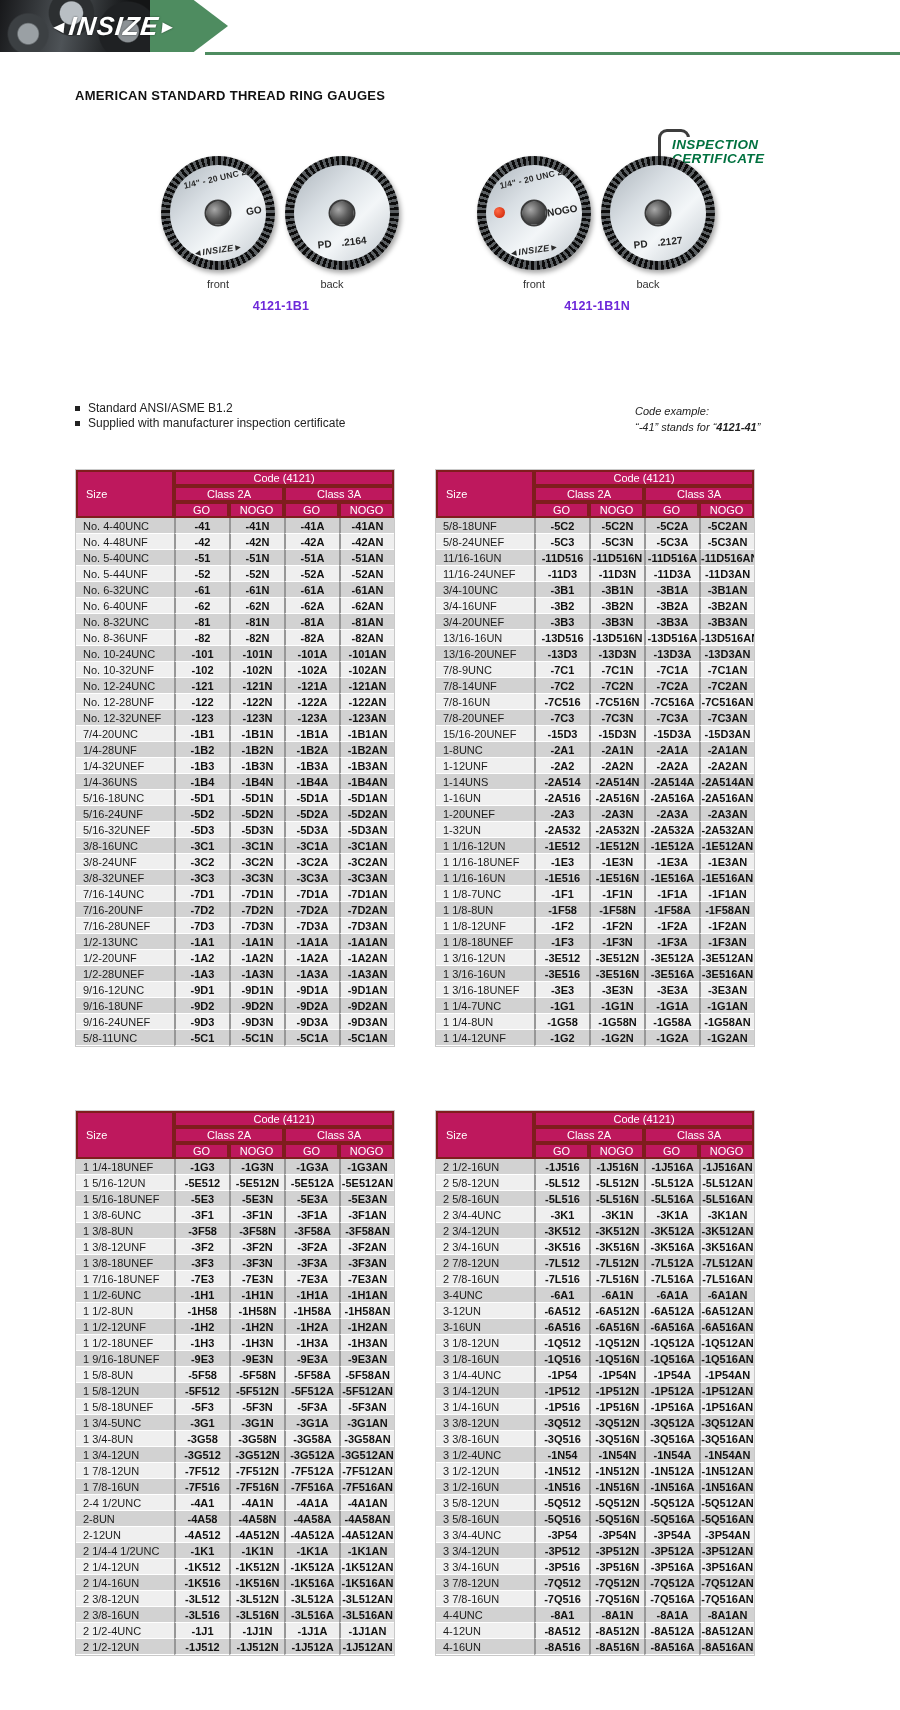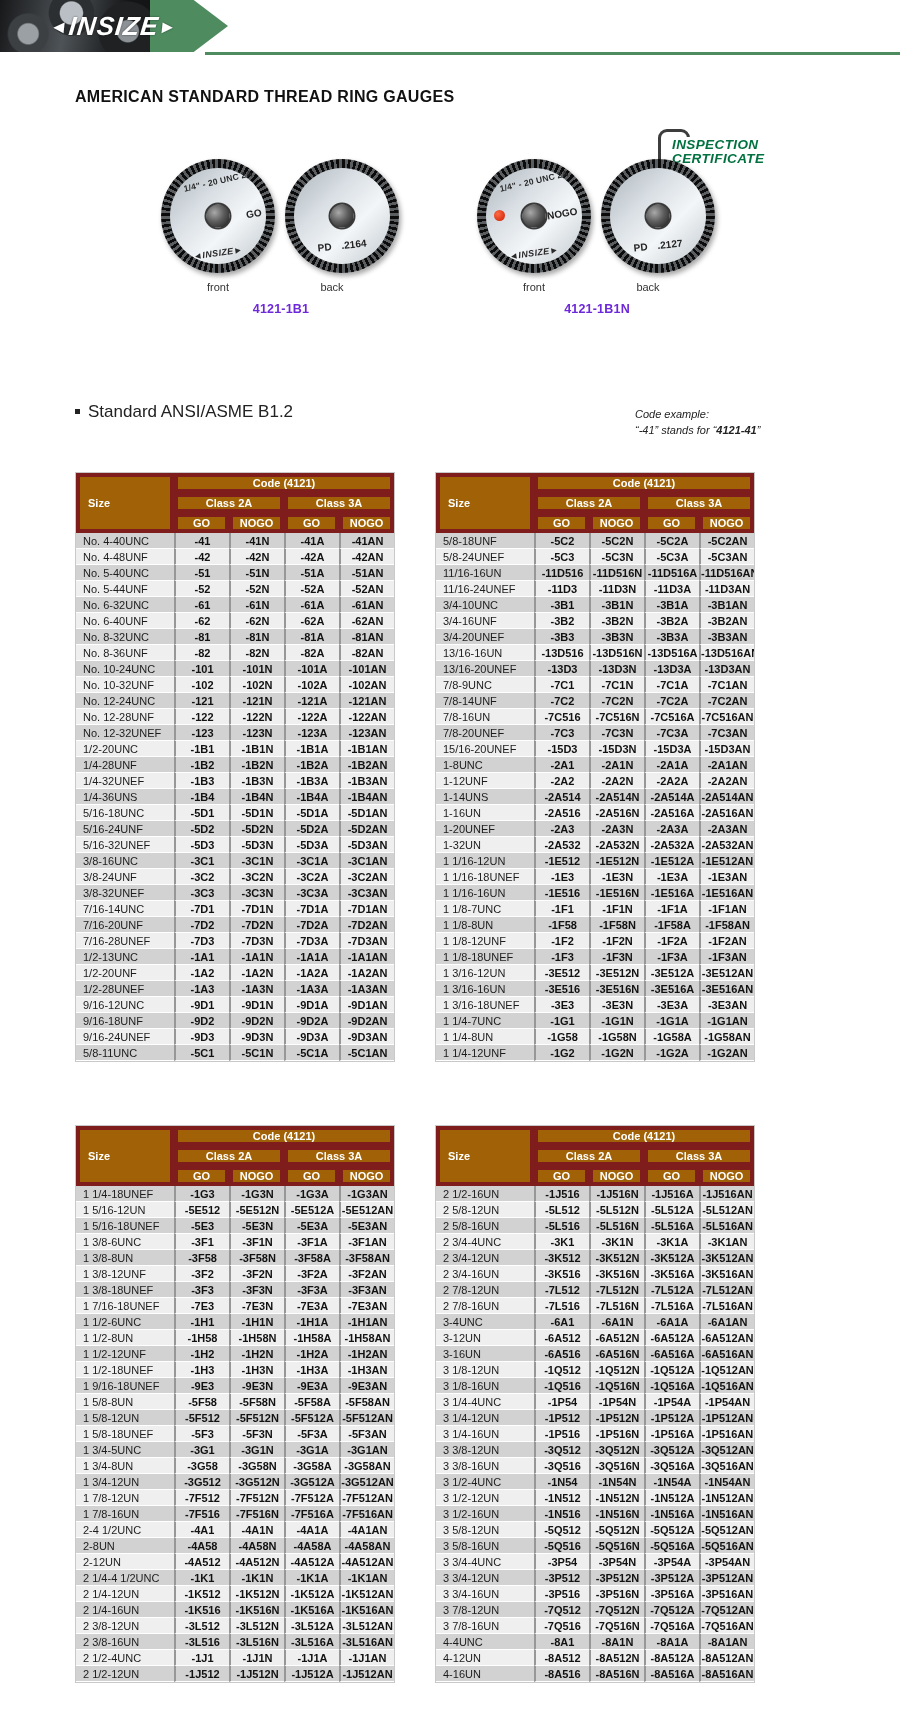--- a/index.html
+++ b/index.html
@@ -19,21 +19,21 @@
   }
   .banner-arrow { position:absolute; left:150px; top:0; width:78px; height:52px; background:#4e8c60;
     clip-path:polygon(0 0, 56% 0, 100% 50%, 56% 100%, 0 100%); }
   .banner-logo { position:absolute; left:50px; top:11px; font-size:26px; font-weight:bold; font-style:italic;
     color:#fff; letter-spacing:1px; transform:skewX(-6deg); white-space:nowrap; text-shadow:0 0 2px rgba(0,0,0,.6); }
   .banner-logo .arr { font-size:18px; font-style:normal; vertical-align:2px; }
   .banner-rule { position:absolute; left:205px; top:52px; right:0; height:3px; background:#4e8c60; }
 
   
   .title-row { position:relative; padding:33px 0 0 75px; }
-  .page-title { font-size:16px; font-weight:bold; letter-spacing:.3px; color:#111; }
+  .page-title { font-size:13px; font-weight:bold; letter-spacing:.3px; color:#111; }
   .cert { position:absolute; left:650px; top:72px; width:210px; height:48px; }
   .cert-frame { position:absolute; left:8px; top:2px; width:32px; height:42px; border:3.5px solid #3d3d3d; border-radius:9px; }
   .cert-text { position:absolute; left:18px; top:10px; background:#fff; padding:1px 0 1px 4px;
     font-style:italic; font-weight:bold; color:#00713f; font-size:13.5px; line-height:14px; letter-spacing:.4px; white-space:nowrap; }
 
   
   .products { display:flex; margin:53px 0 0 161px; }
   .pair { width:240px; }
   .pair + .pair { margin-left:76px; }
   .pair-gauges { display:flex; gap:10px; }
@@ -56,37 +56,37 @@
   .m-pd .pd-val { margin-left:10px; }
   .red-dot { position:absolute; left:17px; top:51px; width:11px; height:11px; border-radius:50%;
     background:radial-gradient(circle at 35% 35%, #ff6a45, #d93414 70%); }
   .pair-labels { display:flex; margin-top:8px; }
   .pair-labels div { width:114px; text-align:center; font-size:11px; color:#333; }
   .pair-code { margin-top:9px; text-align:center; font-size:12.5px; font-weight:bold; color:#6d28d9; letter-spacing:.2px; }
 
   
   .info-row { display:flex; margin:88px 0 0 75px; }
   .features { list-style:none; flex:1; }
-  .features li { font-size:17px; line-height:15px; color:#222; padding-left:13px; position:relative; }
+  .features li { font-size:12px; line-height:15px; color:#222; padding-left:13px; position:relative; }
   .features li::before { content:""; position:absolute; left:0; top:5px; width:5px; height:5px; background:#222; }
   .code-example { width:245px; margin-right:20px; font-size:11px; line-height:16px; color:#222; padding-top:2px;font-style:italic; }
   .code-example .bold { font-weight:bold; }
 
   
   .tables-row { display:flex; margin-left:75px; }
   .tables-row.first { margin-top:34px; }
   .tables-row.second { margin-top:63px; }
   .tbl-slot { width:318px; }
   .tbl-slot + .tbl-slot { margin-left:42px; }
   table.gauge-table { border-collapse:separate; border-spacing:0; width:318px; table-layout:fixed;
     font-size:11px; border:1px solid #c9c9c9; }
   table.gauge-table col.c-size { width:98px; }
   table.gauge-table col.c-code { width:55px; }
-  table.gauge-table th { background:#a16207; color:#fff; font-weight:bold; text-align:center;
-    height:16px; border:4px solid #7f1d1d; font-size:11px; padding:0; }
+  table.gauge-table th { background:#be185d; color:#fff; font-weight:normal; text-align:center;
+    height:16px; border:2px solid #7f1d1d; font-size:11px; padding:0; }
   table.gauge-table th.size-h { text-align:left; padding-left:8px; vertical-align:middle; }
   table.gauge-table td { height:16px; padding:0; border-bottom:1px solid #fff; border-left:2px solid #979797;
     white-space:nowrap; overflow:hidden; }
   table.gauge-table td.size-c { border-left:none; padding-left:7px; color:#1c1c1c; }
   table.gauge-table td.code-c { text-align:center; font-weight:bold; color:#111; }
   table.gauge-table tbody tr:nth-child(odd) td { background:#d2d2d2; }
   table.gauge-table tbody tr:nth-child(even) td { background:#efefef; }
 </style>
 </head>
 <body>
@@ -160,20 +160,21 @@
         <div>back</div>
       </div>
       <div class="pair-code">4121-1B1N</div>
     </div>
 
   </div>
 
   <div class="info-row">
     <ul class="features">
       <li>Standard ANSI/ASME B1.2</li>
+      <li>Supplied with manufacturer inspection certificate</li>
     </ul>
     <div class="code-example">
       <div>Code example:</div>
       <div><span>“-41” stands for “</span><span class="bold">4121-41</span><span>”</span></div>
     </div>
   </div>
 
   <div class="tables-row first">
     <div class="tbl-slot">
         <table class="gauge-table">
@@ -286,21 +287,21 @@
               <td class="code-c">-122AN</td>
             </tr>
             <tr>
               <td class="size-c">No. 12-32UNEF</td>
               <td class="code-c">-123</td>
               <td class="code-c">-123N</td>
               <td class="code-c">-123A</td>
               <td class="code-c">-123AN</td>
             </tr>
             <tr>
-              <td class="size-c">1/2-20UNC</td>
+              <td class="size-c">7/4-20UNC</td>
               <td class="code-c">-1B1</td>
               <td class="code-c">-1B1N</td>
               <td class="code-c">-1B1A</td>
               <td class="code-c">-1B1AN</td>
             </tr>
             <tr>
               <td class="size-c">1/4-28UNF</td>
               <td class="code-c">-1B2</td>
               <td class="code-c">-1B2N</td>
               <td class="code-c">-1B2A</td>

